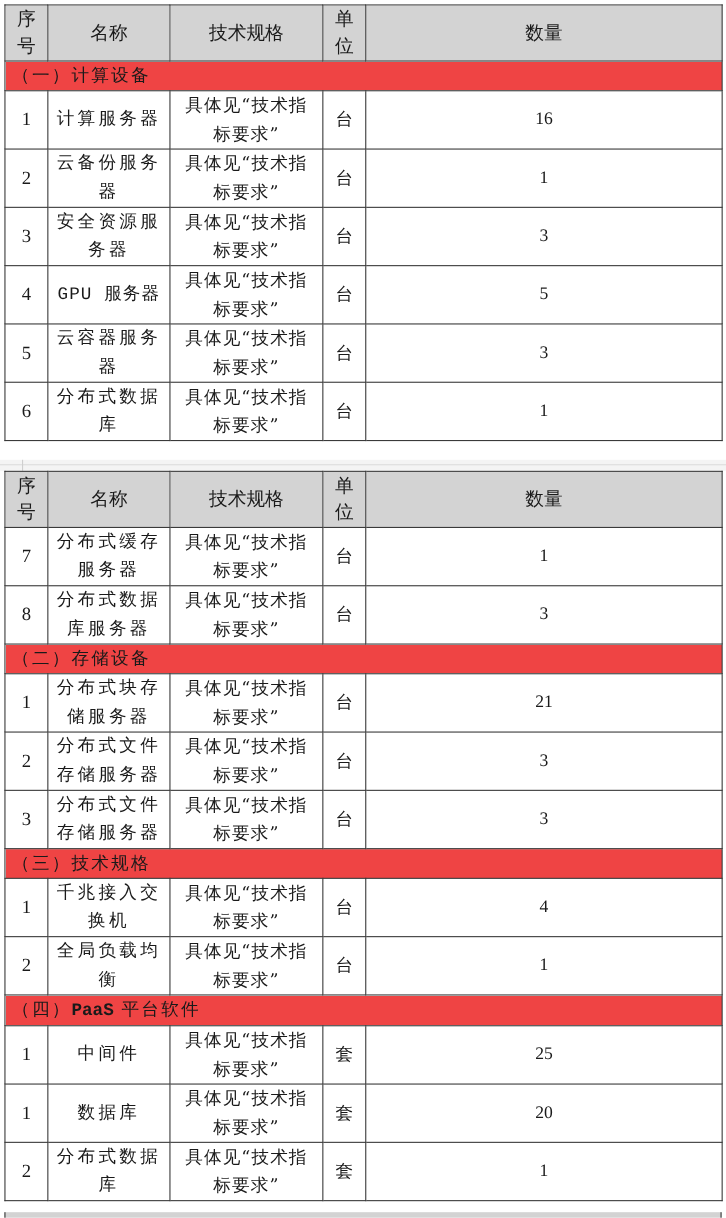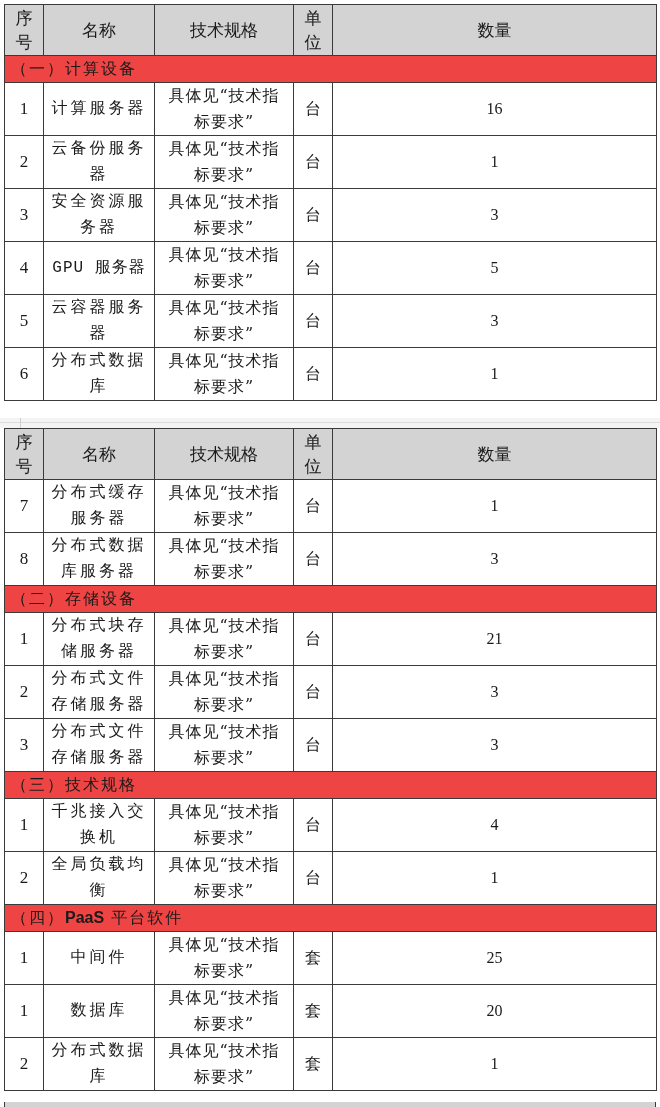--- a/index.html
+++ b/index.html
@@ -10,21 +10,21 @@
             font-size: 16px; line-height: 26px; overflow: hidden; }
   .tbl col.c1 { width: 39px; }
   .tbl col.c2 { width: 111px; }
   .tbl col.c3 { width: 139px; }
   .tbl col.c4 { width: 39px; }
   .tbl col.c5 { width: 324px; }
   .hdr td { background: #d3d3d3; height: 50px; font-size: 17px; }
   .hdr td.narrow { line-height: 24px; }
   .sec td { background: #d3d3d3; height: 26px; text-align: left; padding-left: 6px; font-size: 16px; letter-spacing: 2px; }
   .sub td { background: #ef4444; height: 24px; text-align: left; padding-left: 6px; font-size: 16px; letter-spacing: 2px; }
-  .sub td .b { font-weight: bold; letter-spacing: 0; font-family: Liberation Sans, sans-serif; }
+  .sub td .b { font-weight: bold; letter-spacing: 0; font-family: Liberation Mono, monospace; }
   .row td { height: 50px; }
   .row td.num { font-family: "Liberation Serif", serif; font-size: 17px; }
   .row td.name { letter-spacing: 3px; padding: 0 4px; font-family: Liberation Mono, monospace; }
   .row td.spec { padding: 0 6px; letter-spacing: 1px; margin-left: 36px; }
   .qty { font-family: Liberation Serif, serif; font-size: 17px; }
   .gap { position: absolute; left: 0; top: 418px; width: 660px; height: 10px; background: #f4f4f4; }
   .gap-line { position: absolute; left: 0; top: 422px; width: 660px; height: 1px; background: #dcdcdc; }
   .gap-tick { position: absolute; left: 20px; top: 418px; width: 1px; height: 10px; background: #cfcfcf; }
   .cut { position: absolute; left: 4px; top: 1102px; width: 652px; height: 5px; background: #d3d3d3;
          border-left: 1.5px solid #3a3a3a; border-right: 1.5px solid #3a3a3a; box-sizing: border-box; }

